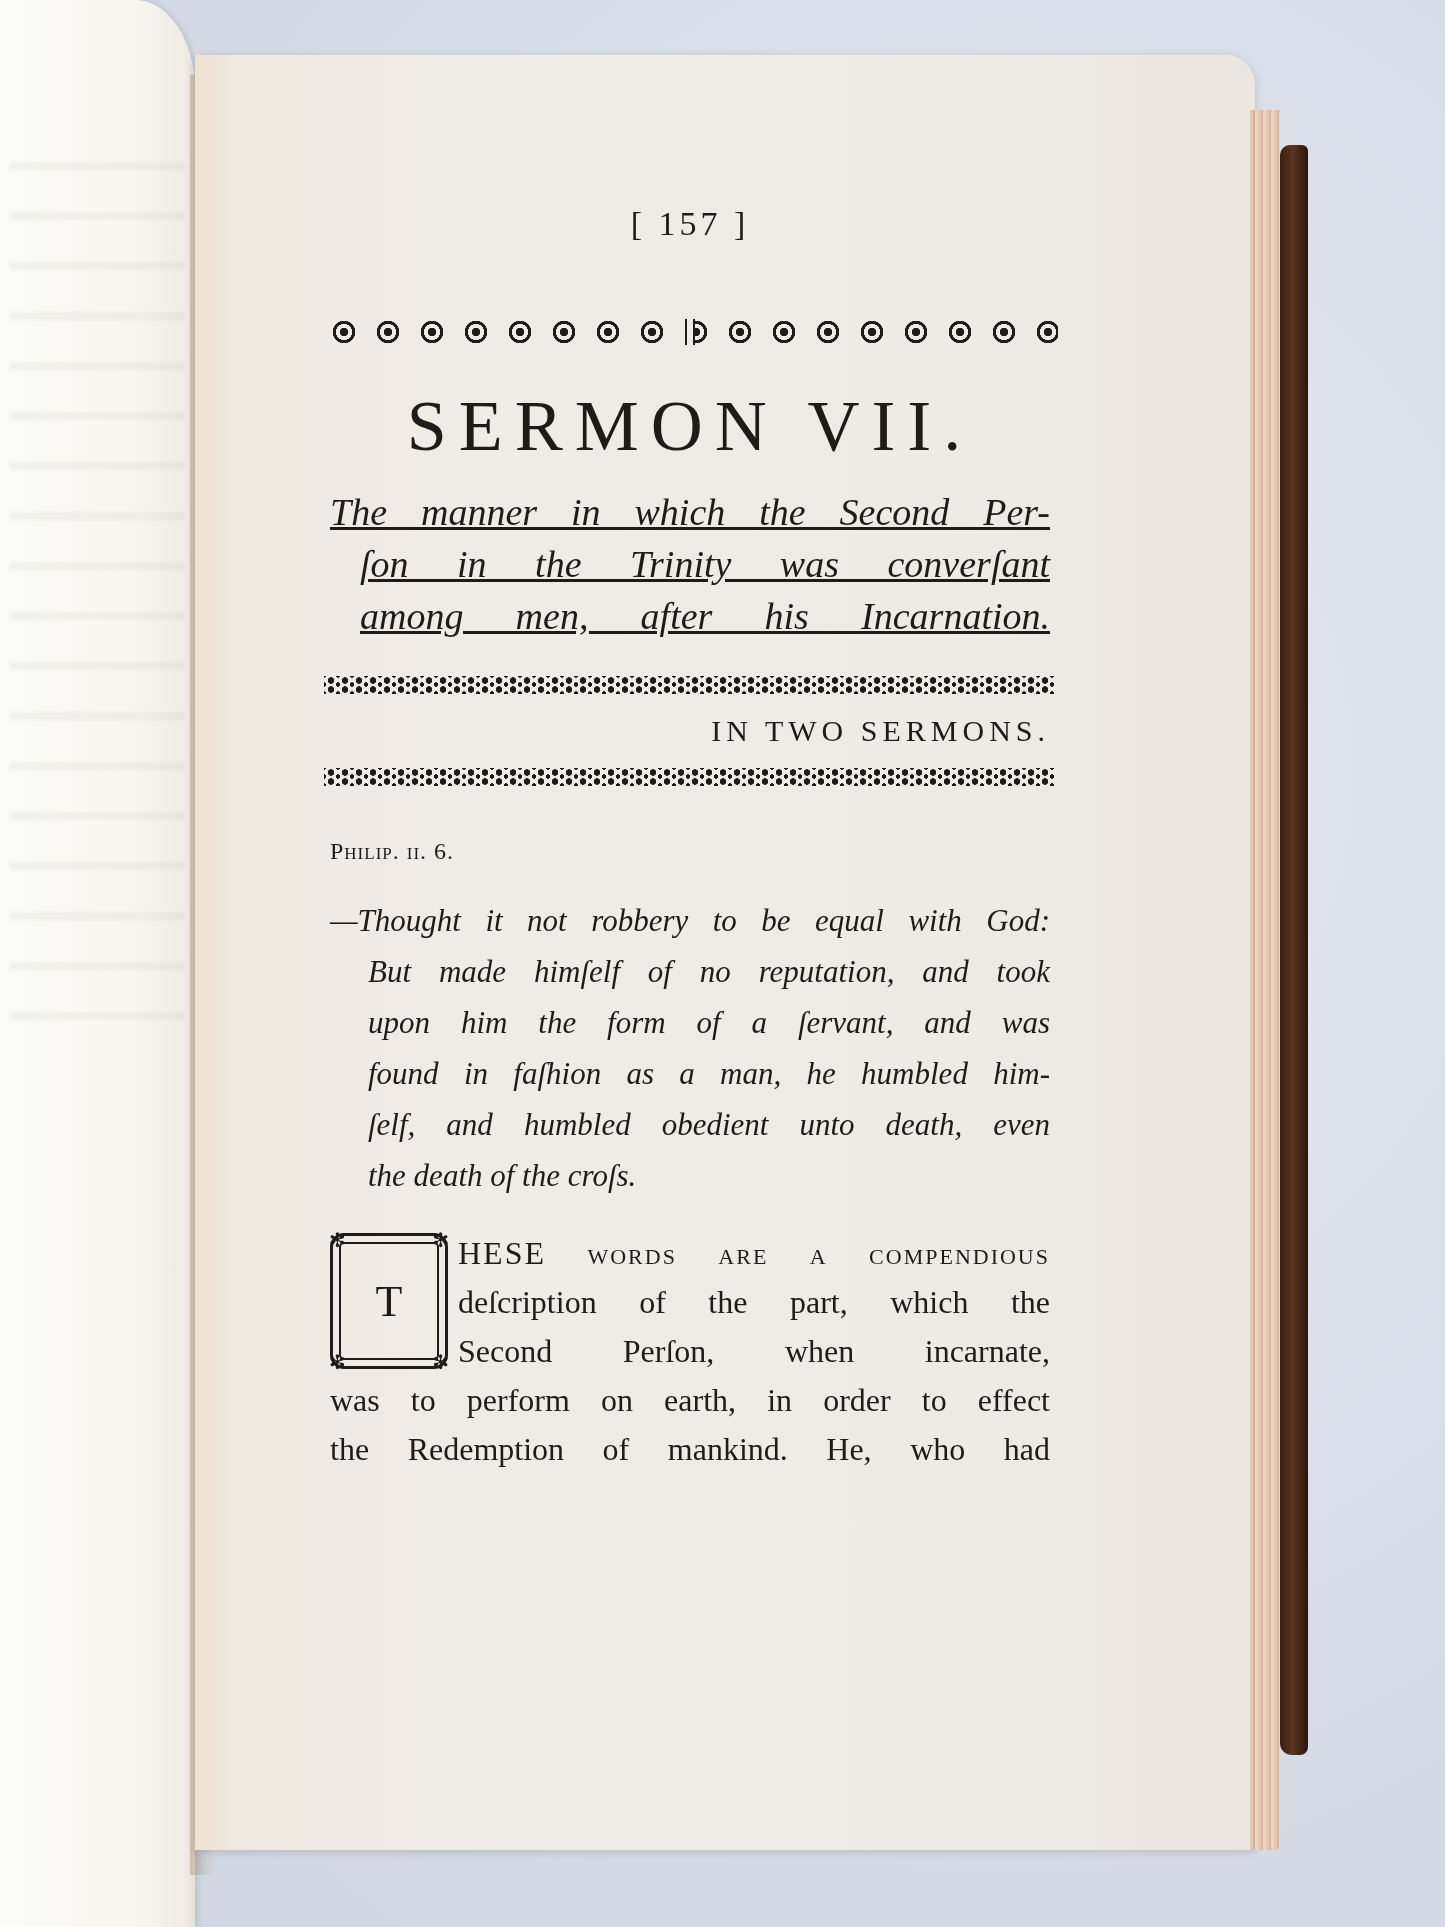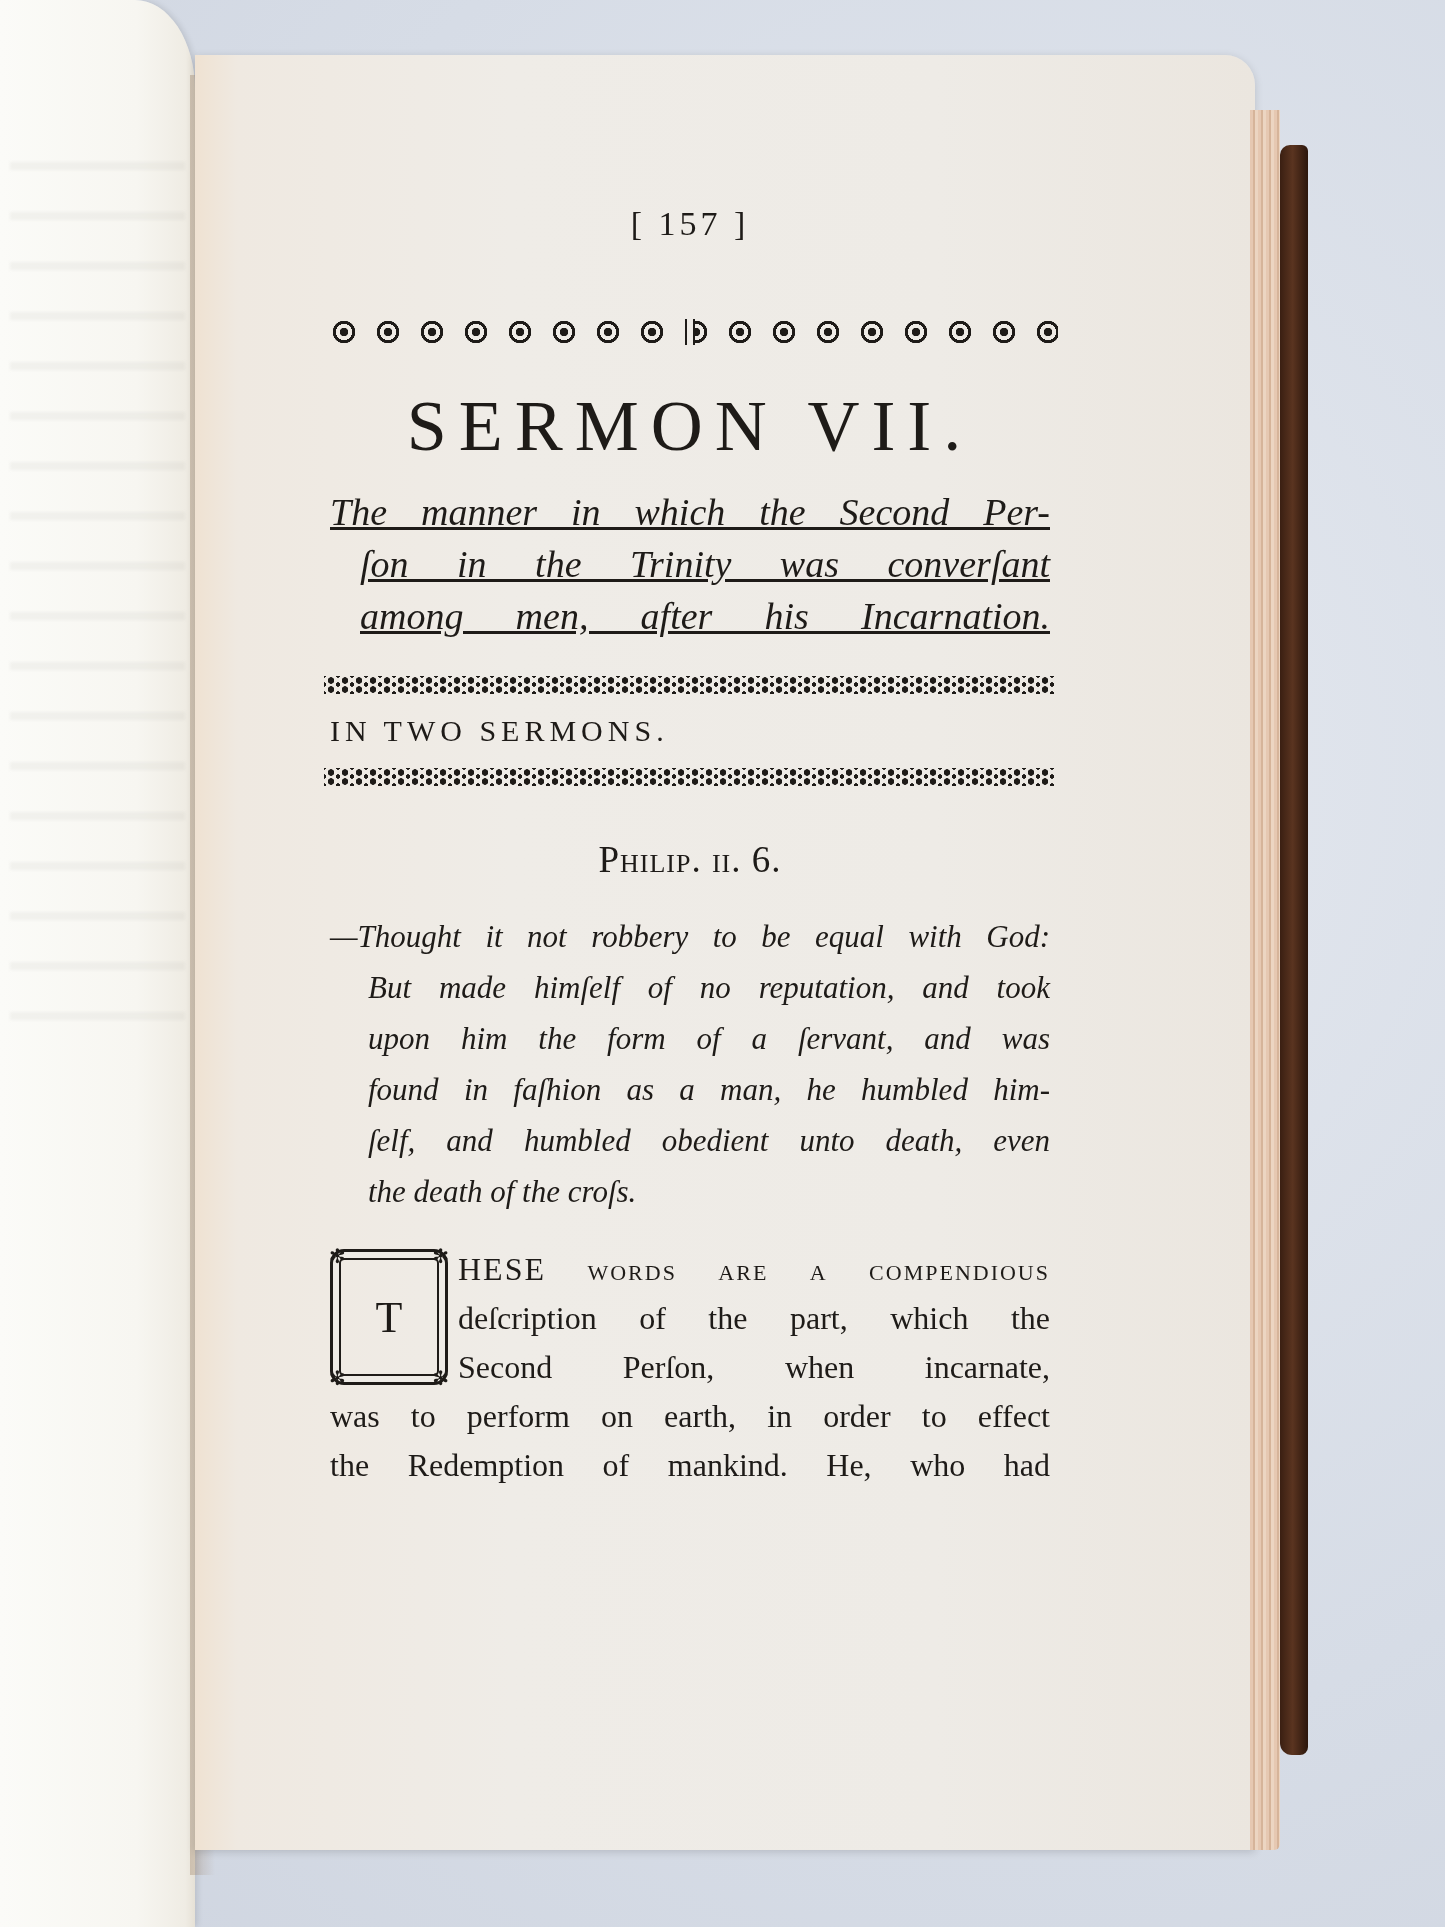--- a/index.html
+++ b/index.html
@@ -74,24 +74,24 @@
     }
     .subtitle .line { display: block; }
     .subtitle .line.indent { padding-left: 30px; }
     .orn-rule {
       height: 18px; margin: 0 -6px;
       background:
         radial-gradient(circle at 50% 50%, #1e1b18 0 3px, transparent 3.5px) 0 0/14px 9px,
         radial-gradient(circle at 50% 50%, #1e1b18 0 2px, transparent 2.5px) 7px 4px/14px 9px;
     }
     .section {
-      text-align: left; font-size: 30px; letter-spacing: 5px; margin: 20px 0 20px 0;
+      text-align: right; font-size: 30px; letter-spacing: 5px; margin: 20px 0 20px 0;
     }
     .scripture-ref {
-      text-align: center; font-size: 37px; margin: 52px 0 30px 0; letter-spacing: 1px;
+      font-size: 24px; margin: 52px 0 30px 0; letter-spacing: 1px;
     }
     .scripture-ref .sc { font-variant: small-caps; }
     .epigraph {
       font-style: italic; font-size: 31px; line-height: 51px; margin-bottom: 28px;
     }
     .epigraph .line { display: block; text-align: justify; text-align-last: justify; padding-left: 38px; }
     .epigraph .line.first { padding-left: 0; }
     .epigraph .line.last { text-align-last: left; }
     .body-text { font-size: 32px; line-height: 49px; position: relative; }
     .body-text .line { display: block; text-align: justify; text-align-last: justify; }

